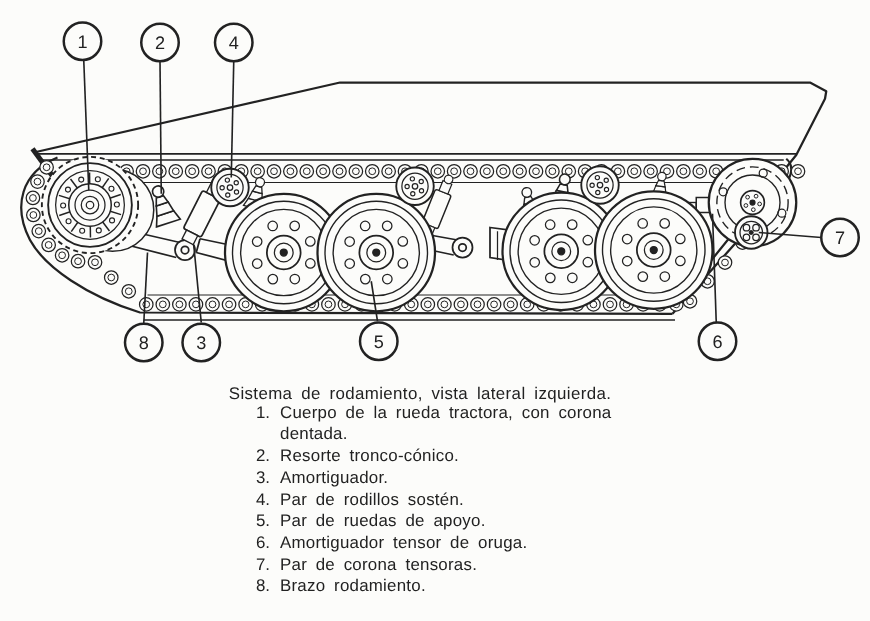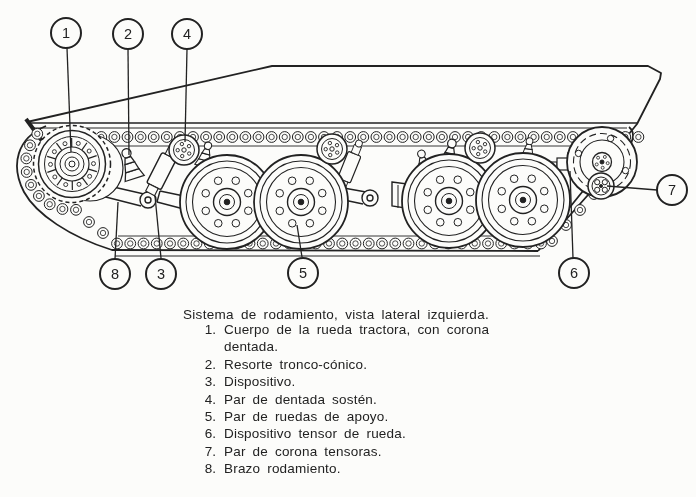--- a/index.html
+++ b/index.html
@@ -518,33 +518,33 @@
     <div class="lrow">
       <span class="lnum">1.</span>
       <span class="ltxt">Cuerpo de la rueda tractora, con corona dentada.</span>
     </div>
     <div class="lrow">
       <span class="lnum">2.</span>
       <span class="ltxt">Resorte tronco-cónico.</span>
     </div>
     <div class="lrow">
       <span class="lnum">3.</span>
-      <span class="ltxt">Dispositivo.</span>
+      <span class="ltxt">Amortiguador.</span>
     </div>
     <div class="lrow">
       <span class="lnum">4.</span>
-      <span class="ltxt">Par de dentada sostén.</span>
+      <span class="ltxt">Par de rodillos sostén.</span>
     </div>
     <div class="lrow">
       <span class="lnum">5.</span>
       <span class="ltxt">Par de ruedas de apoyo.</span>
     </div>
     <div class="lrow">
       <span class="lnum">6.</span>
-      <span class="ltxt">Dispositivo tensor de rueda.</span>
+      <span class="ltxt">Amortiguador tensor de oruga.</span>
     </div>
     <div class="lrow">
       <span class="lnum">7.</span>
       <span class="ltxt">Par de corona tensoras.</span>
     </div>
     <div class="lrow">
       <span class="lnum">8.</span>
       <span class="ltxt">Brazo rodamiento.</span>
     </div>
   </div>

